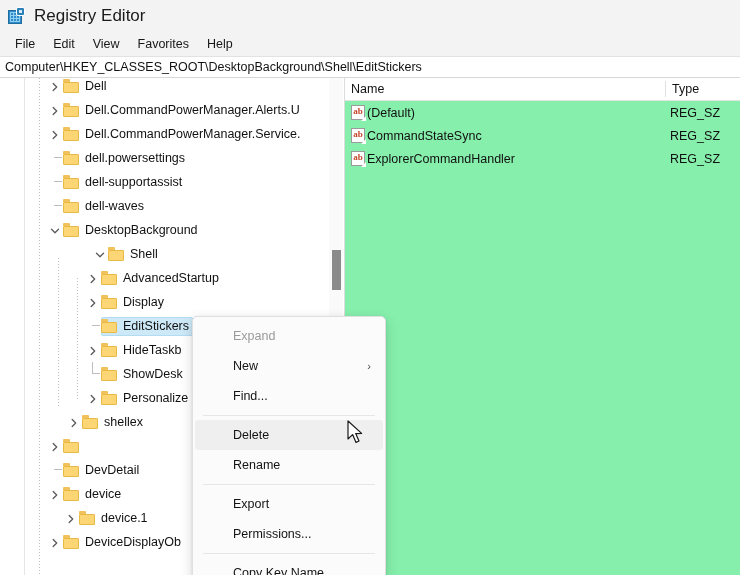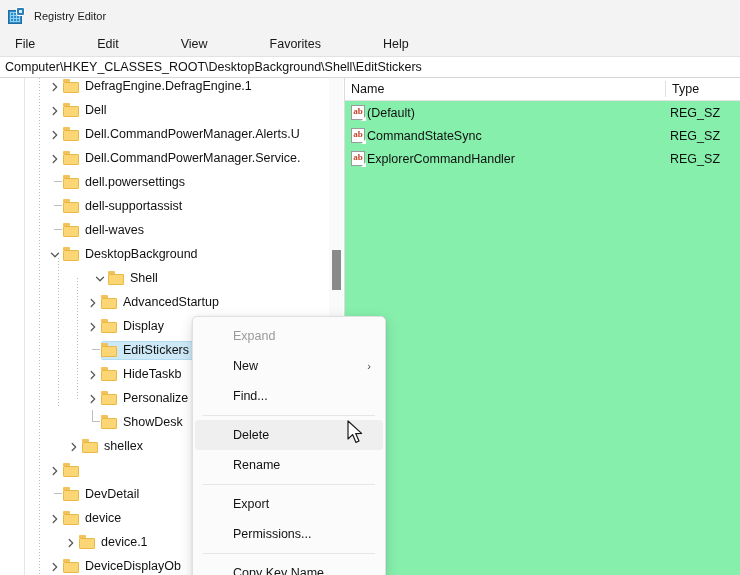--- a/index.html
+++ b/index.html
@@ -55,35 +55,34 @@
     box-sizing: border-box;
   }
   #app-icon .knob::after {
     content: "";
     position: absolute; left: 2px; top: 2px;
     width: 3px; height: 3px;
     background: #d6ecfa;
   }
   #titlebar-text {
     margin-left: 8px;
-    font-size: 11px;
+    font-size: 17px;
     color: #1b1b1b;
     line-height: 32px;
     white-space: nowrap;
   }
 
   
   #menubar {
     position: absolute; left: 0; top: 32px;
     width: 660px; height: 24px;
     background: #f3f3f3;
     display: flex; align-items: center;
     padding-left: 6px;
     box-sizing: border-box;
-    gap: 44px;
   }
   .menu-item {
     font-size: 12.5px;
     color: #171717;
     padding: 2px 9px;
     white-space: nowrap;
     cursor: default;
   }
 
   
@@ -379,34 +378,20 @@
             <div class="inner" style="padding-left: 47px;">
               <span class="chev">
                 <svg width="10" height="10" viewBox="0 0 10 10">
                   <path d="M3.2 1.5 L6.7 5 L3.2 8.5" fill="none" stroke="#5a5a5a" stroke-width="1.3" stroke-linecap="round" stroke-linejoin="round"></path>
                 </svg>
               </span>
               <span class="folder">
                 <span class="tab"></span>
                 <span class="body"></span>
               </span>
-              <span class="tlabel">DefragEngine.DefragEngine.1</span>
-            </div>
-          </div>
-          <div class="trow">
-            <div class="inner" style="padding-left: 47px;">
-              <span class="chev">
-                <svg width="10" height="10" viewBox="0 0 10 10">
-                  <path d="M3.2 1.5 L6.7 5 L3.2 8.5" fill="none" stroke="#5a5a5a" stroke-width="1.3" stroke-linecap="round" stroke-linejoin="round"></path>
-                </svg>
-              </span>
-              <span class="folder">
-                <span class="tab"></span>
-                <span class="body"></span>
-              </span>
               <span class="tlabel">Dell</span>
             </div>
           </div>
           <div class="trow">
             <div class="inner" style="padding-left: 47px;">
               <span class="chev">
                 <svg width="10" height="10" viewBox="0 0 10 10">
                   <path d="M3.2 1.5 L6.7 5 L3.2 8.5" fill="none" stroke="#5a5a5a" stroke-width="1.3" stroke-linecap="round" stroke-linejoin="round"></path>
                 </svg>
               </span>
@@ -537,40 +522,40 @@
               </span>
               <span class="folder">
                 <span class="tab"></span>
                 <span class="body"></span>
               </span>
               <span class="tlabel">HideTaskb</span>
             </div>
           </div>
           <div class="trow">
             <div class="inner" style="padding-left: 85px;">
+              <span class="stub last"></span>
+              <span class="folder">
+                <span class="tab"></span>
+                <span class="body"></span>
+              </span>
+              <span class="tlabel">ShowDesk</span>
+            </div>
+          </div>
+          <div class="trow">
+            <div class="inner" style="padding-left: 85px;">
               <span class="chev">
                 <svg width="10" height="10" viewBox="0 0 10 10">
                   <path d="M3.2 1.5 L6.7 5 L3.2 8.5" fill="none" stroke="#5a5a5a" stroke-width="1.3" stroke-linecap="round" stroke-linejoin="round"></path>
                 </svg>
               </span>
               <span class="folder">
                 <span class="tab"></span>
                 <span class="body"></span>
               </span>
               <span class="tlabel">Personalize</span>
-            </div>
-          </div>
-          <div class="trow">
-            <div class="inner" style="padding-left: 85px;">
-              <span class="stub last"></span>
-              <span class="folder">
-                <span class="tab"></span>
-                <span class="body"></span>
-              </span>
-              <span class="tlabel">ShowDesk</span>
             </div>
           </div>
           <div class="trow">
             <div class="inner" style="padding-left: 66px;">
               <span class="chev">
                 <svg width="10" height="10" viewBox="0 0 10 10">
                   <path d="M3.2 1.5 L6.7 5 L3.2 8.5" fill="none" stroke="#5a5a5a" stroke-width="1.3" stroke-linecap="round" stroke-linejoin="round"></path>
                 </svg>
               </span>
               <span class="folder">

